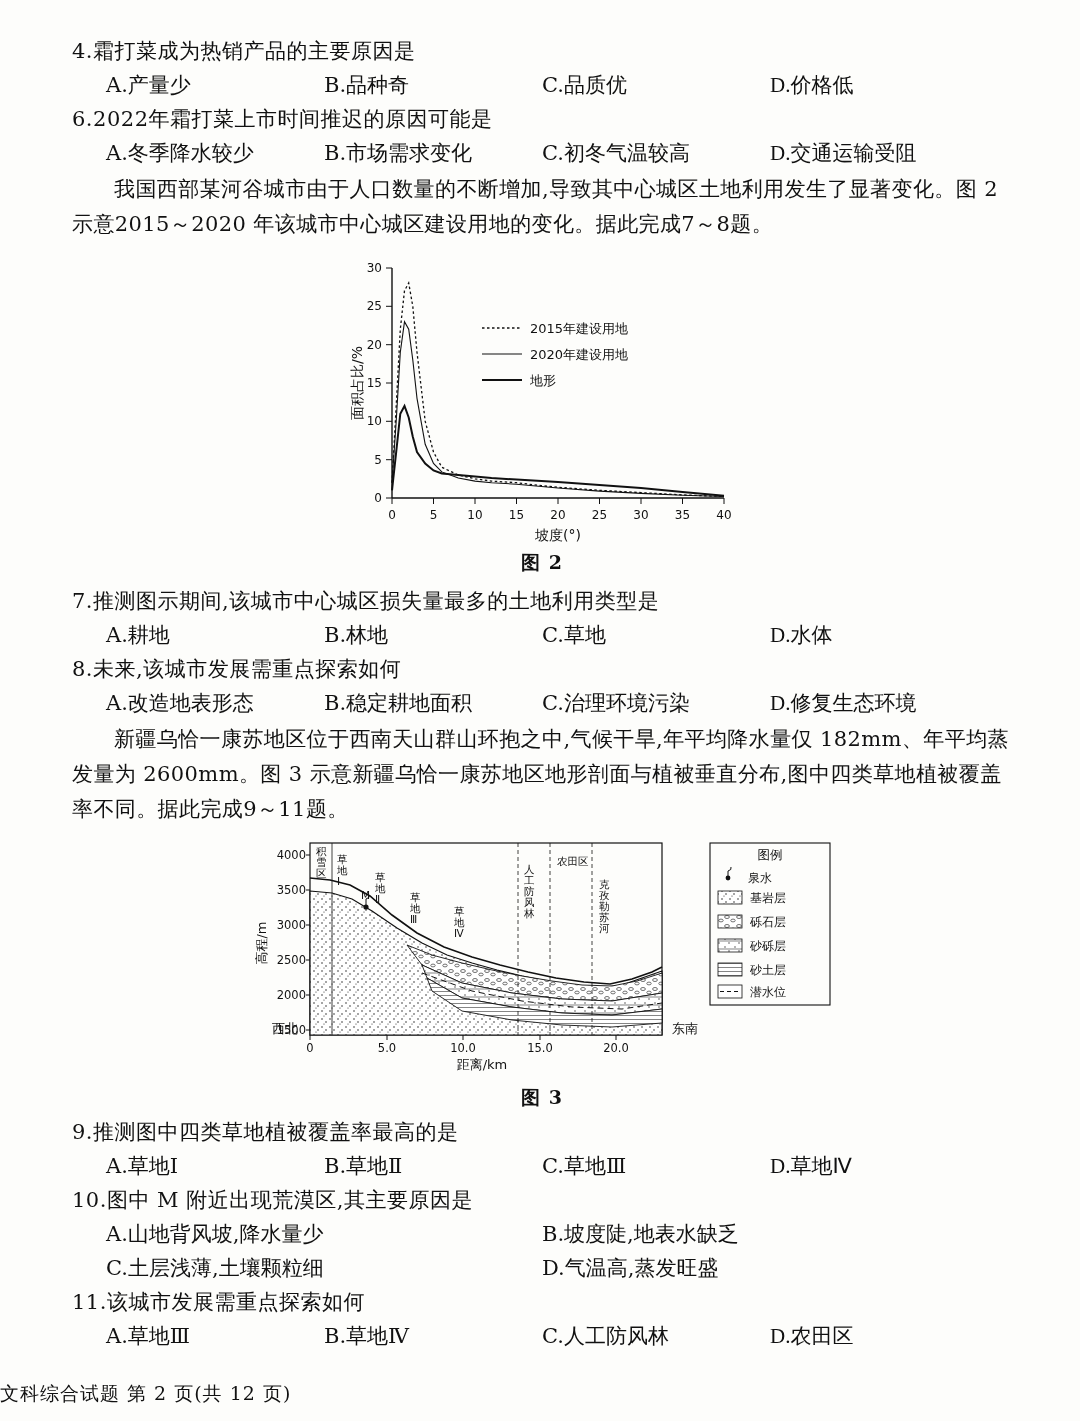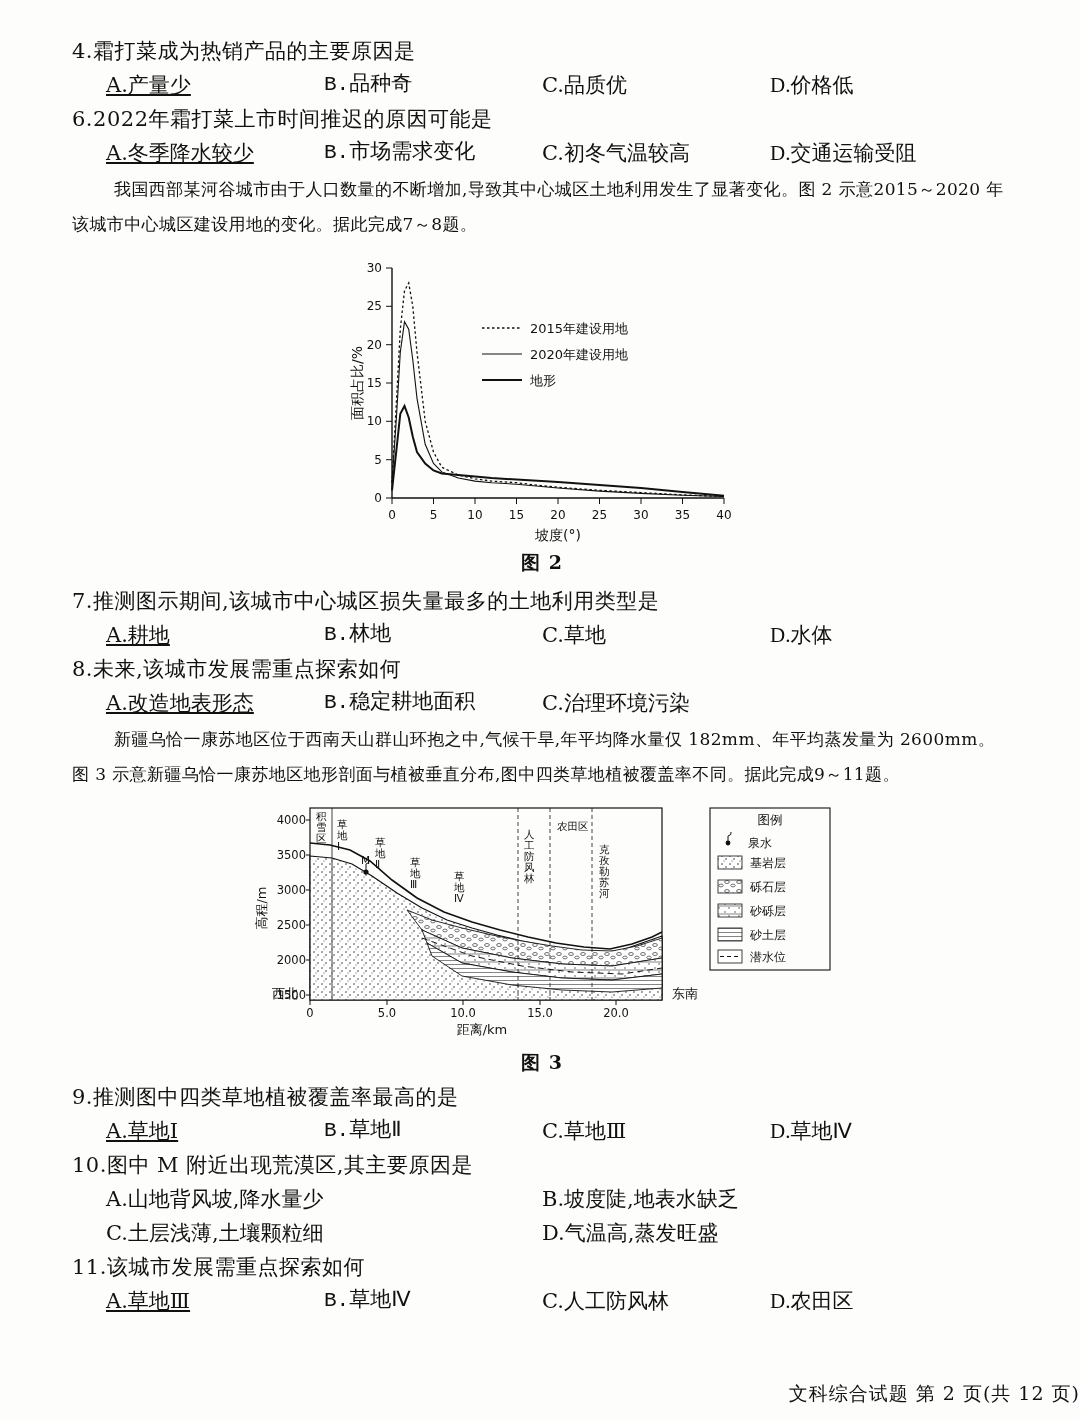--- a/index.html
+++ b/index.html
@@ -27,26 +27,26 @@
     letter-spacing:.5px;
     white-space:nowrap;
   }
   .opts{
     display:flex;
     font-size:21px;
     line-height:34px;
     padding-left:34px;
   }
   .opts span{display:inline-block;}
-  .o1{width:218px;text-decoration:underline;}
-  .o2{width:218px;font-family:Liberation Mono, monospace;}
+  .o1{width:218px;}
+  .o2{width:218px;}
   .o3{width:228px;}
   .o4{width:220px;font-family:Liberation Serif, serif;}
   .para{
-    font-size:17px;
+    font-size:21px;
     line-height:35px;
     text-indent:42px;
     letter-spacing:.4px;
     margin-top:2px;
   }
   .fig-wrap{
     display:flex;
     flex-direction:column;
     align-items:center;
     margin-top:6px;
@@ -54,21 +54,21 @@
   .fig-cap{
     font-size:19px;
     margin-top:2px;
     letter-spacing:1px;
     font-weight:bold;
   }
   .footer{
     position:absolute;
     left:0;bottom:14px;
     width:1080px;
-    text-align:right;
+    text-align:left;
     font-size:19px;
     letter-spacing:1px;
   }
   .sp8{height:8px;}
   .sp4{height:4px;}
   svg{display:block;}
   .gi{font-family:"DejaVu Sans","Liberation Sans",sans-serif;}
 </style>
 </head>
 <body>
@@ -169,20 +169,21 @@
       <span class="o2">B.林地</span>
       <span class="o3">C.草地</span>
       <span class="o4">D.水体</span>
     </div>
 
     <div class="q-line"><span>8.</span><span>未来,该城市发展需重点探索如何</span></div>
     <div class="opts">
       <span class="o1">A.改造地表形态</span>
       <span class="o2">B.稳定耕地面积</span>
       <span class="o3">C.治理环境污染</span>
+      <span class="o4">D.修复生态环境</span>
     </div>
 
     <div class="para">新疆乌恰一康苏地区位于西南天山群山环抱之中,气候干旱,年平均降水量仅 182mm、年平均蒸发量为 2600mm。图 3 示意新疆乌恰一康苏地区地形剖面与植被垂直分布,图中四类草地植被覆盖率不同。据此完成9～11题。</div>
 
     <div class="fig-wrap">
       <svg width="620" height="250" viewBox="0 0 620 250">
         <defs>
           <pattern id="bedrock" width="8" height="8" patternUnits="userSpaceOnUse">
             <rect width="8" height="8" fill="#fff"></rect>
             <circle cx="2" cy="2" r="0.8" fill="#333"></circle>

